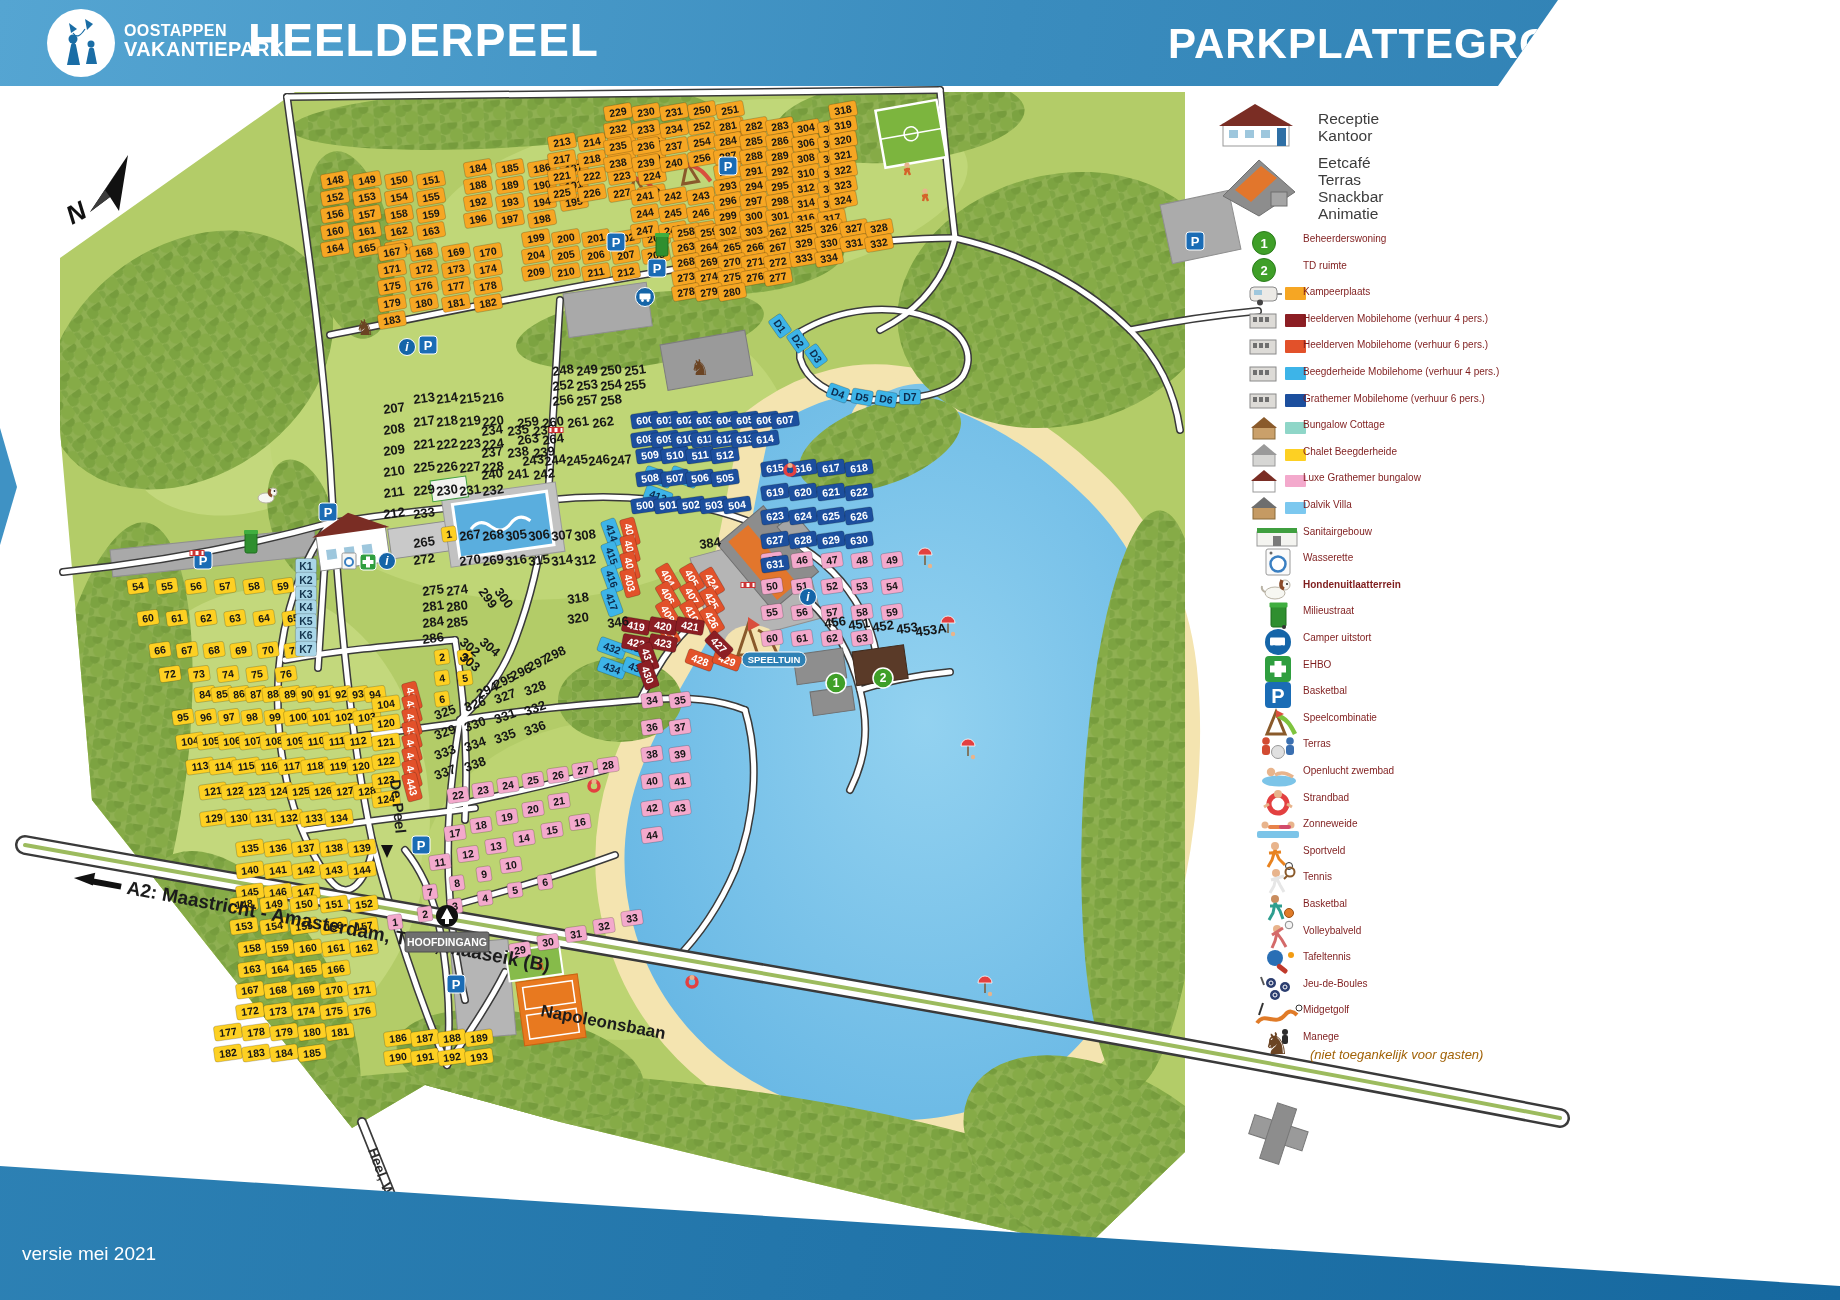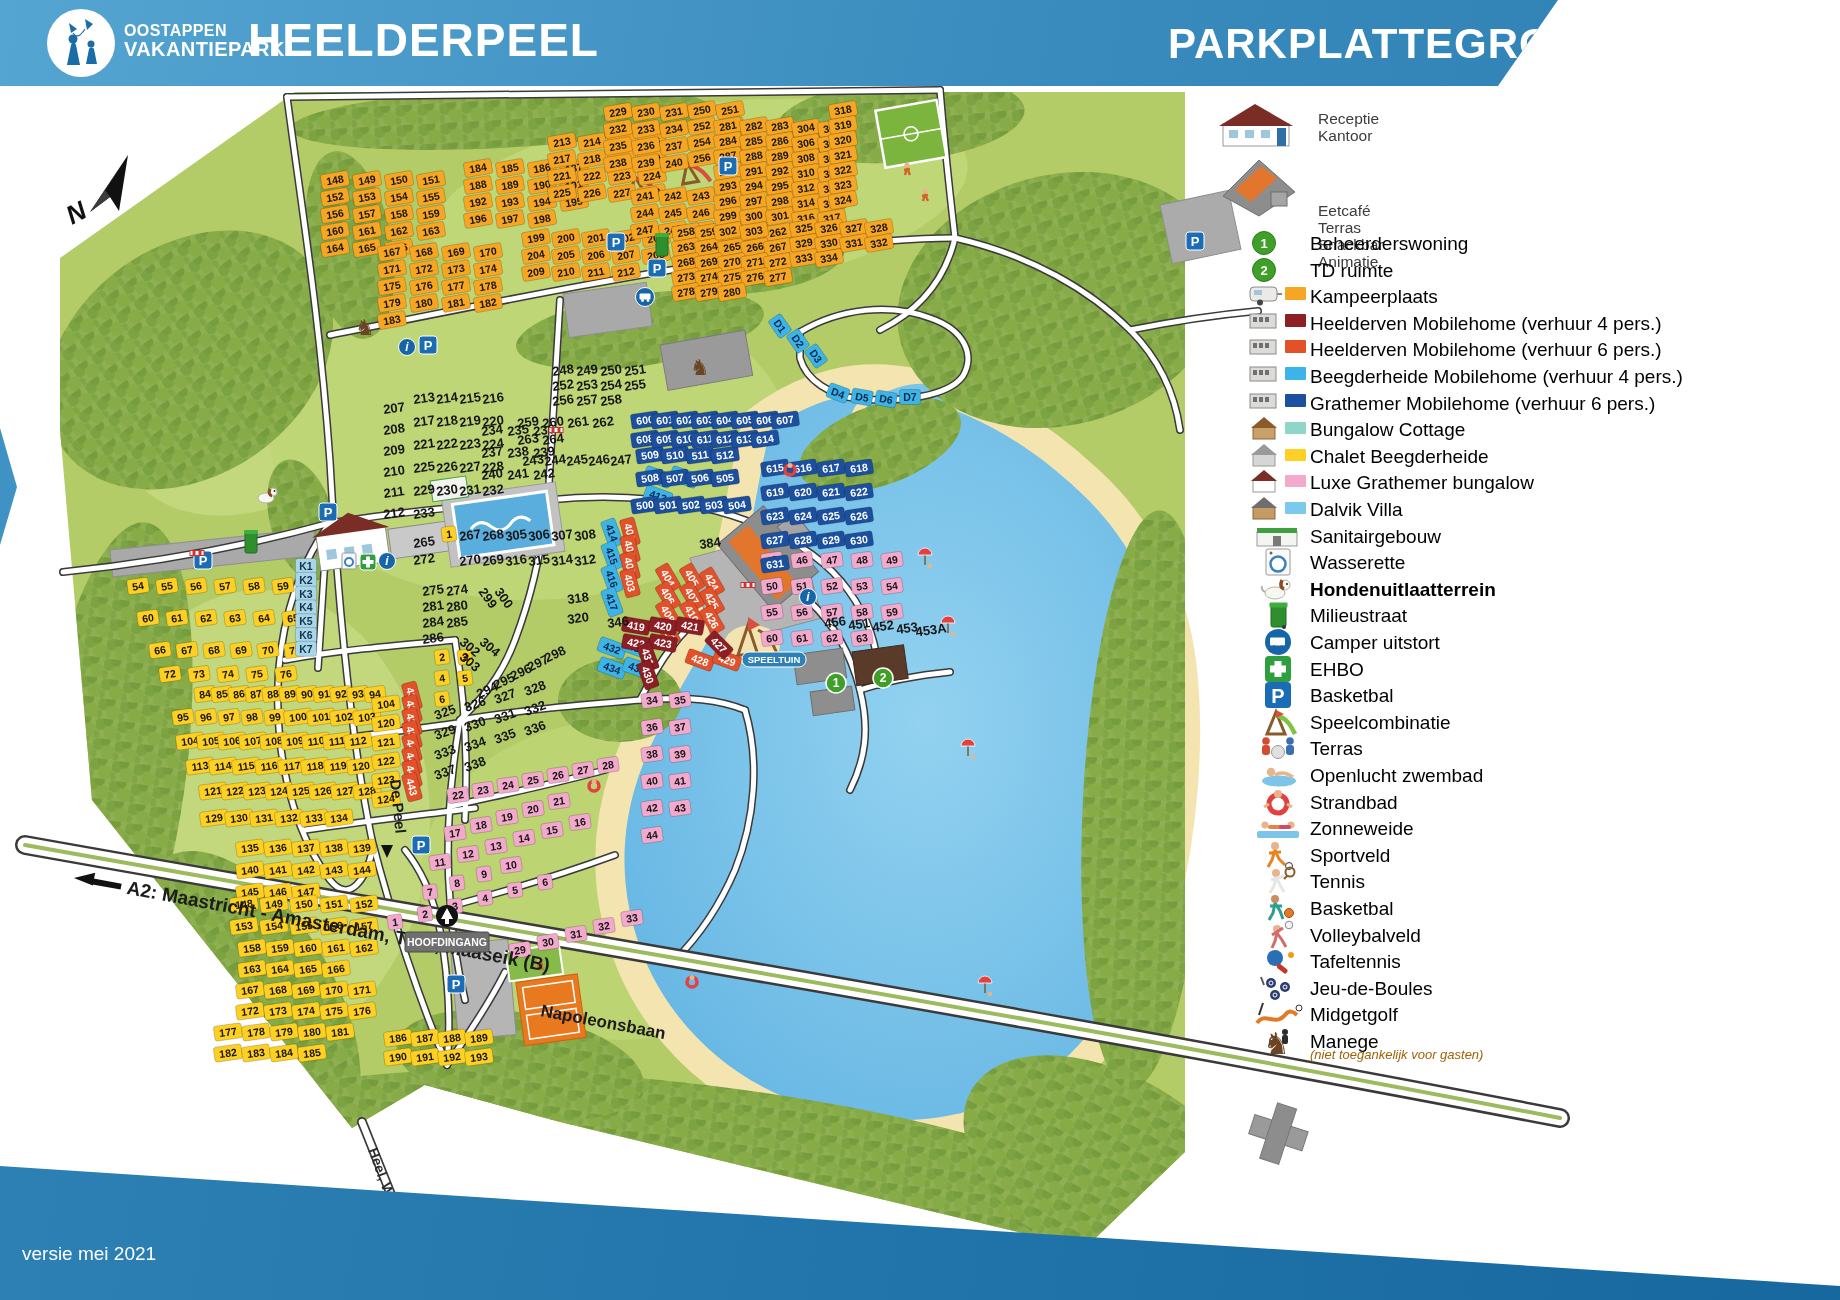--- a/index.html
+++ b/index.html
@@ -19,21 +19,21 @@
   .ftr{position:absolute;left:0;top:0;width:1840px;height:1300px;z-index:5;pointer-events:none;
        background:linear-gradient(100deg,#2f83b6,#16689f);
        clip-path:polygon(0 1166px,1840px 1286px,1840px 1300px,0 1300px);}
   .version{position:absolute;left:22px;top:1243px;color:#fff;font-size:19px;z-index:6;}
   
   .legend{position:absolute;left:1205px;top:90px;width:632px;height:1070px;z-index:4;}
   .lblock{position:absolute;}
   .lblock .txt{position:absolute;left:105px;top:0;font-size:15.5px;color:#3c3c3c;line-height:17px;}
   .lrow{position:absolute;left:0;height:27px;width:630px;}
   .lrow .lic{position:absolute;left:44px;top:-14px;width:62px;height:30px;}
-  .lrow .ltxt{position:absolute;left:105px;top:-9px;font-size:19px;color:#000000;white-space:nowrap;}
+  .lrow .ltxt{position:absolute;left:98px;top:-9px;font-size:10px;color:#7f1d1d;white-space:nowrap;}
   .lrow .lsub{position:absolute;left:105px;top:7px;font-size:13px;font-style:italic;color:#a16207;white-space:nowrap;}
   svg{display:block;}
   #map{position:absolute;left:0;top:0;z-index:1;}
 </style>
 </head>
 <body>
 
 <div class="page">
 
   <svg id="map" width="1840" height="1300" viewBox="0 0 1840 1300">
@@ -2778,21 +2778,21 @@
         </div>
       </div>
       <div class="lblock" style="top: 62px; left: 8px;">
         <span style="position: absolute; left: 0px; top: 0px;">
           <svg width="88" height="66" viewBox="0 0 88 66">
             <polygon points="10,44 46,8 82,40 46,64" fill="#8d8d8d" stroke="#6f6f6f"></polygon>
             <polygon points="22,38 48,14 64,26 38,50" fill="#e2762c"></polygon>
             <rect x="58" y="40" width="16" height="14" fill="#a5a5a5" stroke="#6f6f6f"></rect>
           </svg>
         </span>
-        <div class="txt" style="top: 2px; margin-top: 48px;">
+        <div class="txt" style="top: 2px;">
           <div>Eetcafé</div>
           <div>Terras</div>
           <div>Snackbar</div>
           <div>Animatie</div>
         </div>
       </div>
       <div class="lrow" style="top: 152px;">
         <span class="lic">
           <svg width="30" height="30" viewBox="0 0 30 30">
             <circle cx="15" cy="15" r="11.5" fill="#3f9f28" stroke="#2c7d1d"></circle>

